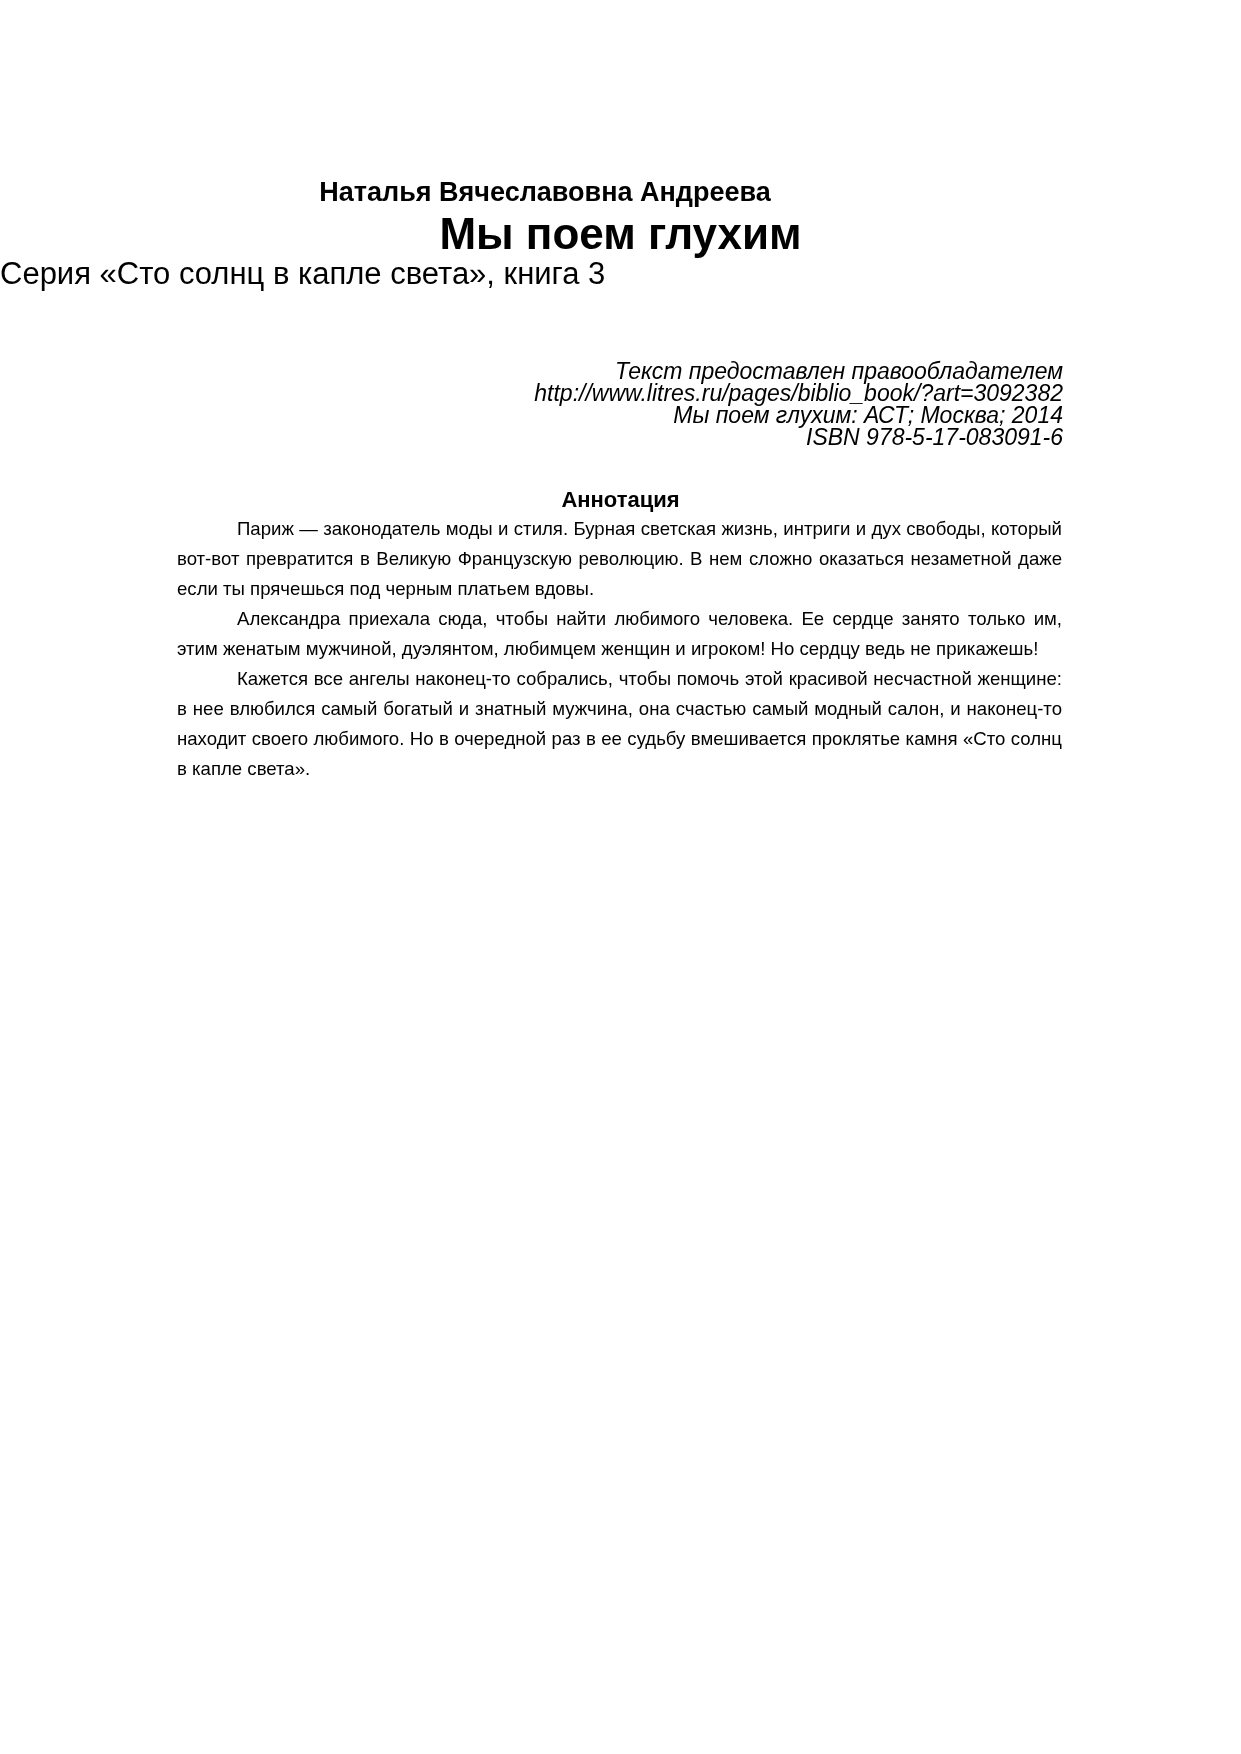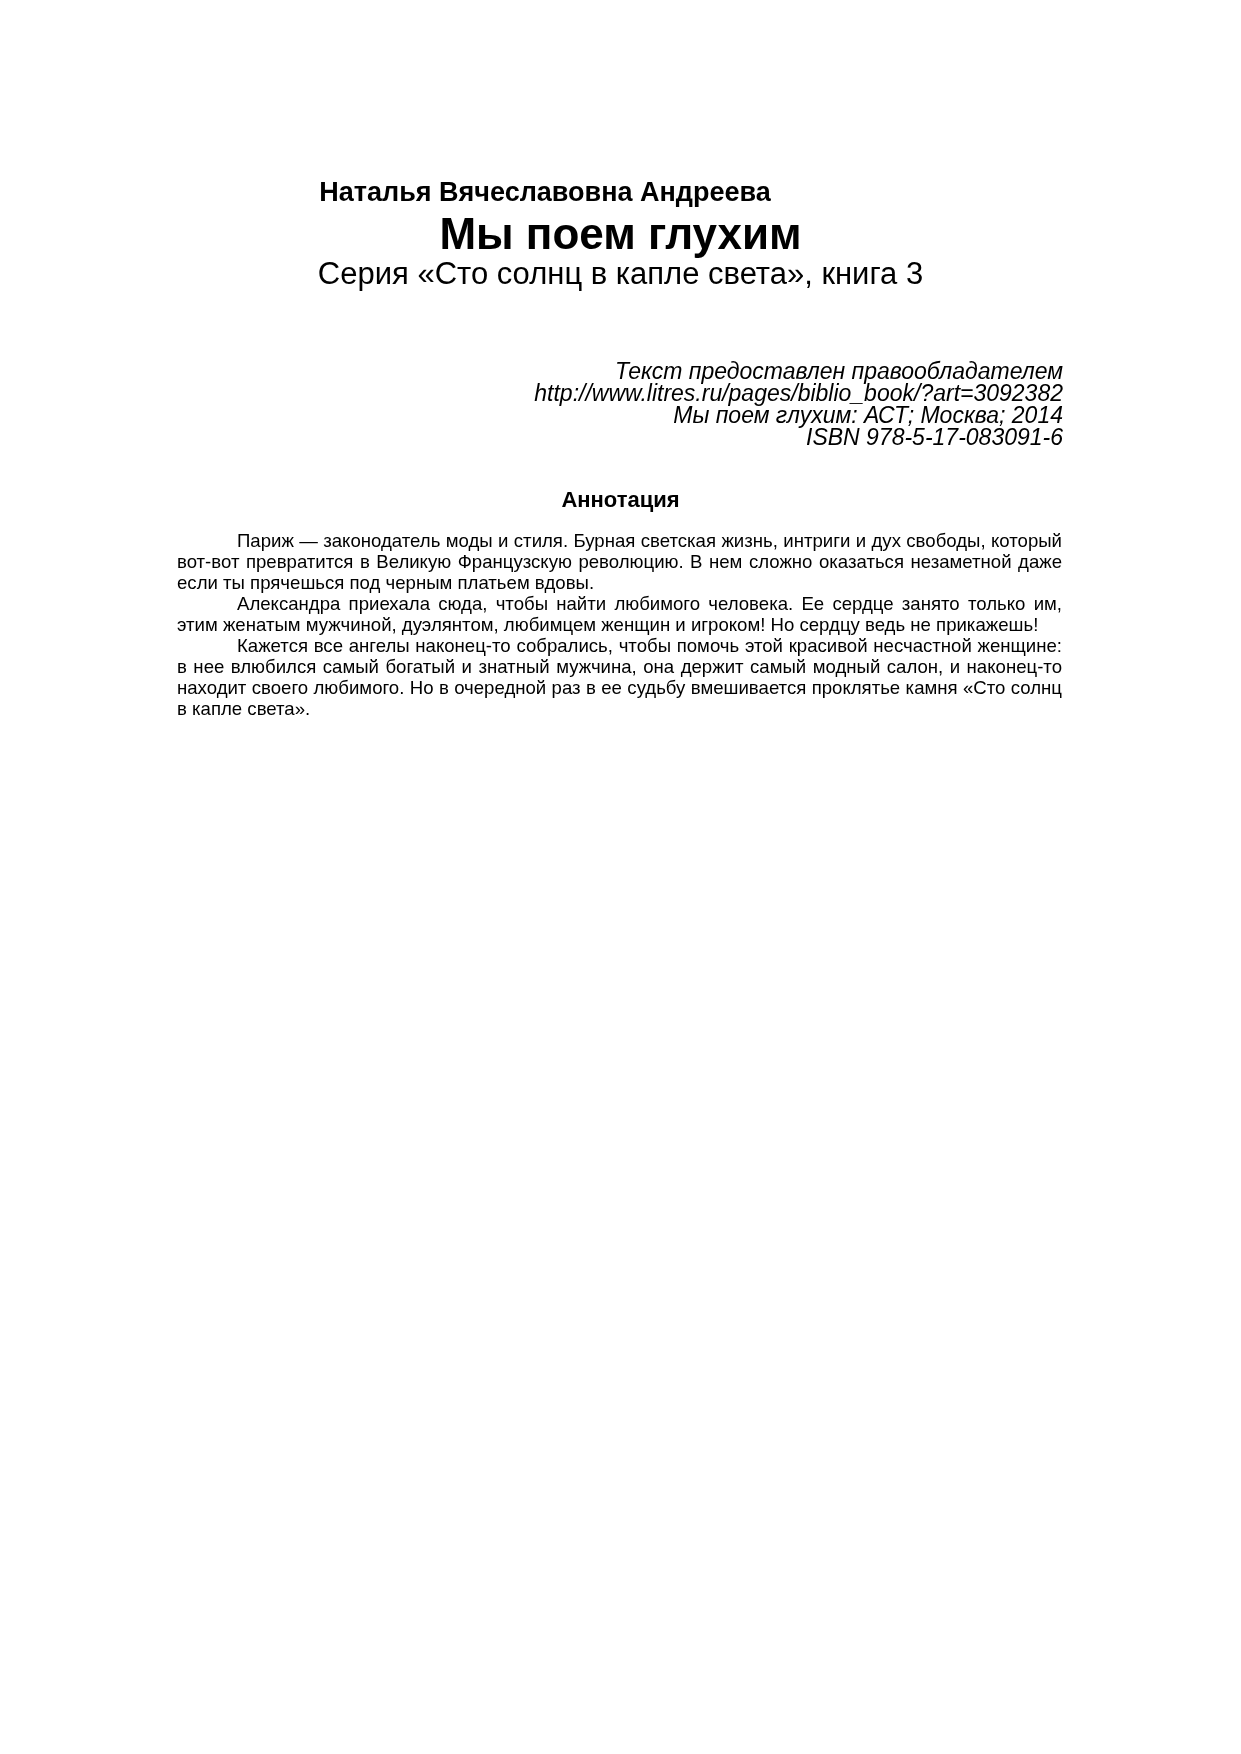--- a/index.html
+++ b/index.html
@@ -11,34 +11,34 @@
     .author {
       position: absolute; left: 0; width: 1090px; top: 176px;
       text-align: center; font-weight: bold; font-size: 27px; line-height: 32px;
     }
     .title {
       position: absolute; left: 0; width: 1241px; top: 214px;
       text-align: center; font-weight: bold; font-size: 44px; line-height: 40px;
     }
     .series {
       position: absolute; left: 0; width: 1241px; top: 256px;
-      text-align: center; font-size: 31px; line-height: 36px;
+      text-align: left; font-size: 31px; line-height: 36px;
     }
     .meta {
       position: absolute; right: 178px; top: 360px; text-align: right;
       font-style: italic; font-size: 23px; line-height: 22px;
     }
     .meta div { white-space: nowrap; }
     .annotation-heading {
       position: absolute; left: 0; width: 1241px; top: 487px;
       text-align: center; font-weight: bold; font-size: 22px; line-height: 26px;
     }
     .annotation-body {
       position: absolute; left: 177px; width: 885px; top: 514px;
-      font-size: 18.6px; line-height: 21px; text-align: justify; margin-top: 16px;
+      font-size: 18.6px; line-height: 30px; text-align: justify;
     }
     .annotation-body p { margin: 0; text-indent: 60px; }
   </style>
 </head>
 <body>
 
 <div class="page">
   <div class="author">Наталья Вячеславовна Андреева</div>
   <div class="title">Мы поем глухим</div>
   <div class="series">Серия «Сто солнц в капле света», книга 3</div>
@@ -48,15 +48,15 @@
     <div>http://www.litres.ru/pages/biblio_book/?art=3092382</div>
     <div>Мы поем глухим: АСТ; Москва; 2014</div>
     <div>ISBN 978-5-17-083091-6</div>
   </div>
 
   <div class="annotation-heading">Аннотация</div>
 
   <div class="annotation-body">
     <p>Париж — законодатель моды и стиля. Бурная светская жизнь, интриги и дух свободы, который вот-вот превратится в Великую Французскую революцию. В нем сложно оказаться незаметной даже если ты прячешься под черным платьем вдовы.</p>
     <p>Александра приехала сюда, чтобы найти любимого человека. Ее сердце занято только им, этим женатым мужчиной, дуэлянтом, любимцем женщин и игроком! Но сердцу ведь не прикажешь!</p>
-    <p>Кажется все ангелы наконец-то собрались, чтобы помочь этой красивой несчастной женщине: в нее влюбился самый богатый и знатный мужчина, она держит самый модный салон, и наконец-то находит своего любимого. Но в очередной раз в ее судьбу вмешивается проклятье камня «Сто солнц в капле света».</p>
+    <p>Кажется все ангелы наконец-то собрались, чтобы помочь этой красивой несчастной женщине: в нее влюбился самый богатый и знатный мужчина, она счастью самый модный салон, и наконец-то находит своего любимого. Но в очередной раз в ее судьбу вмешивается проклятье камня «Сто солнц в капле света».</p>
   </div>
 </div>
 
 </body></html>

